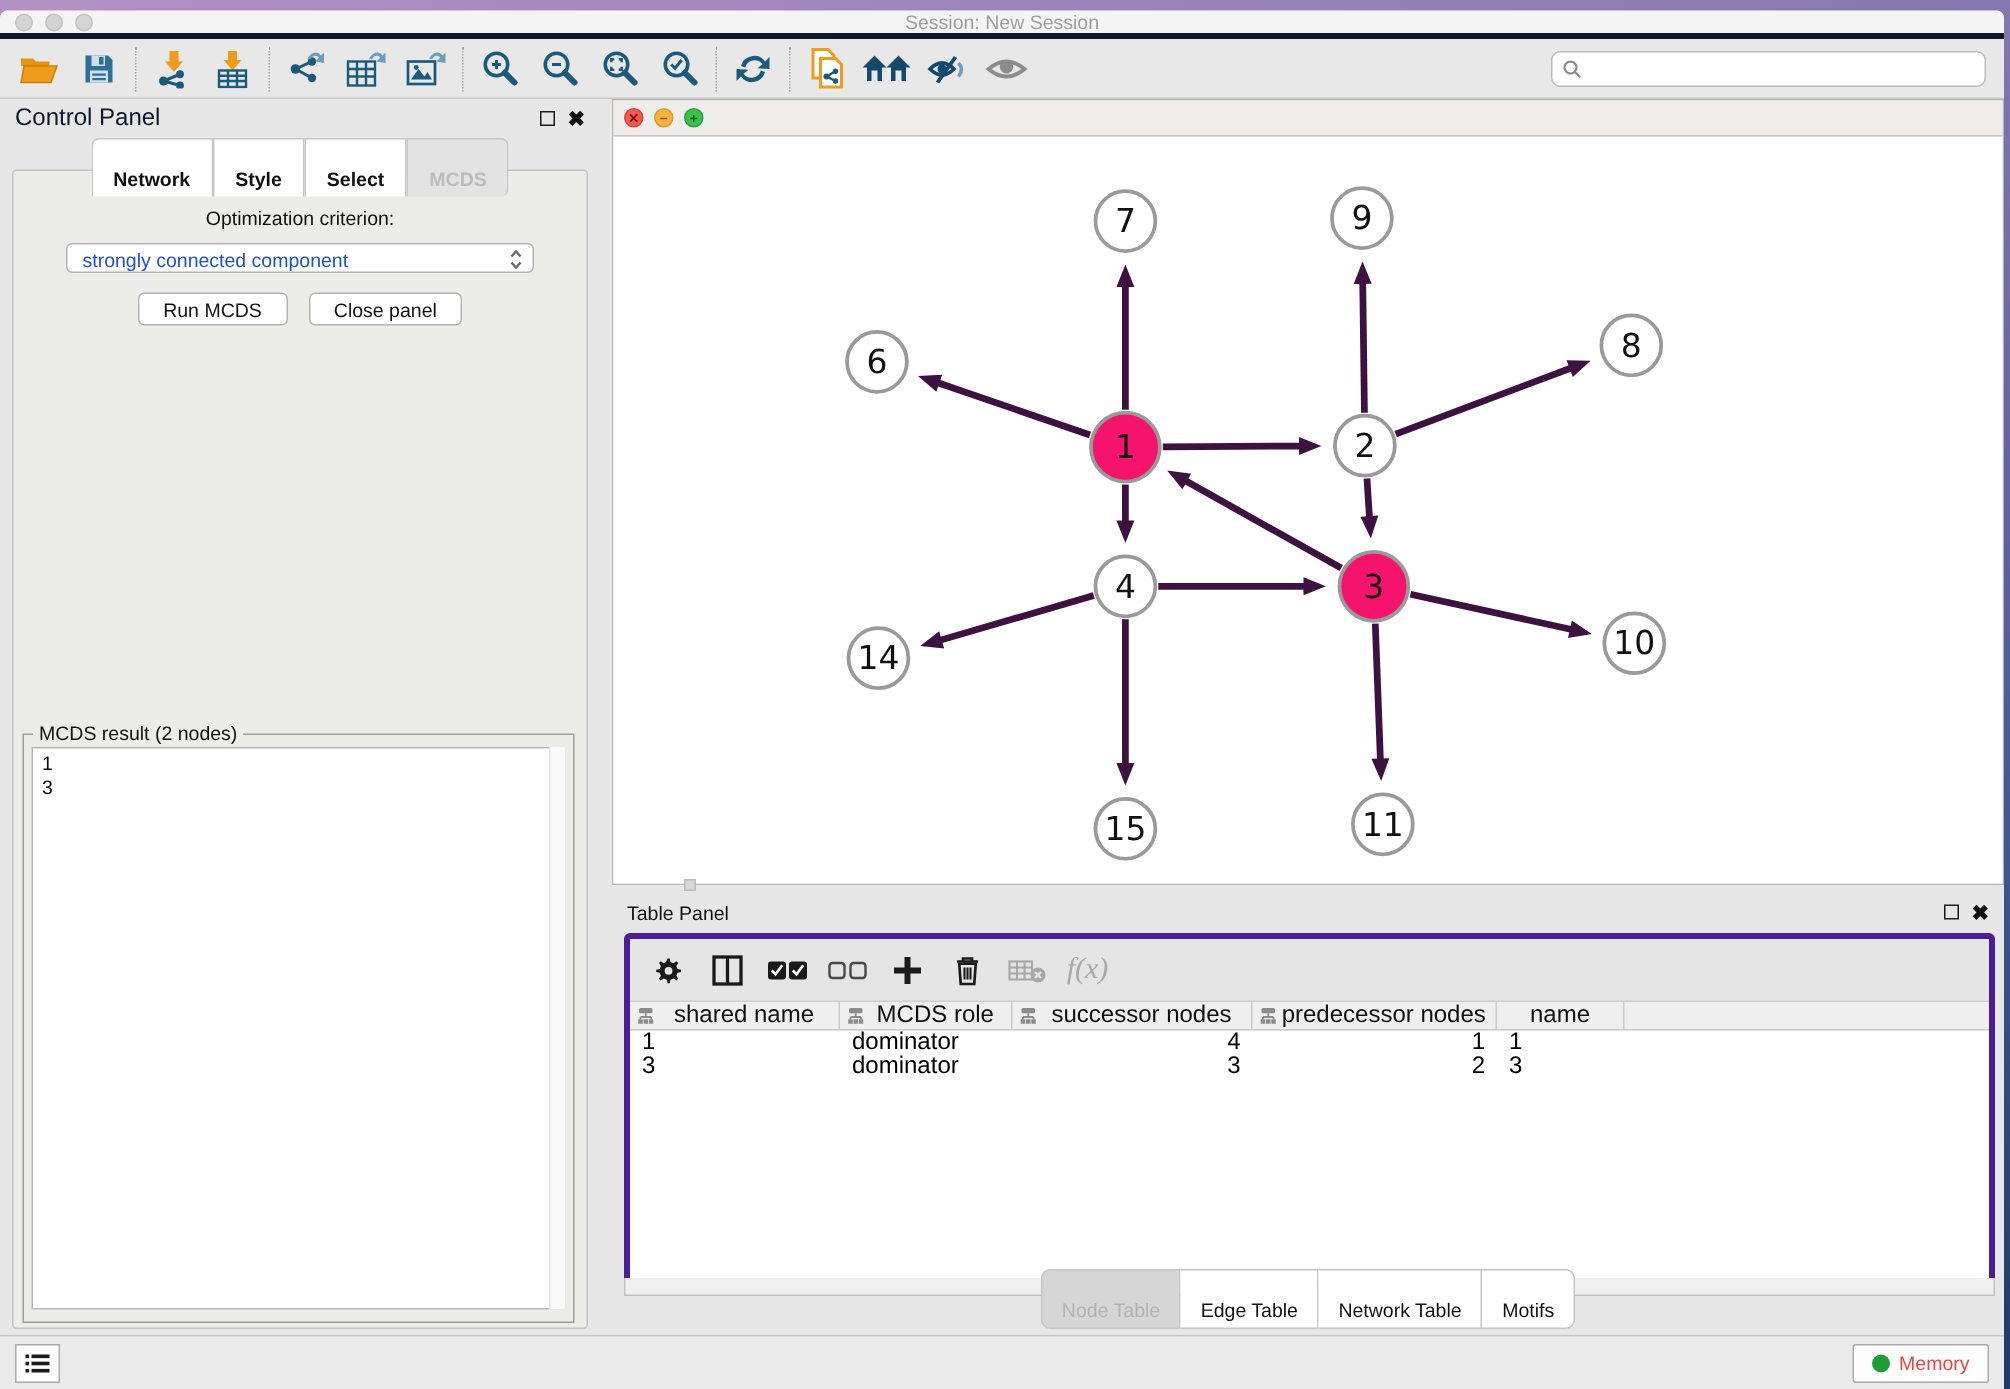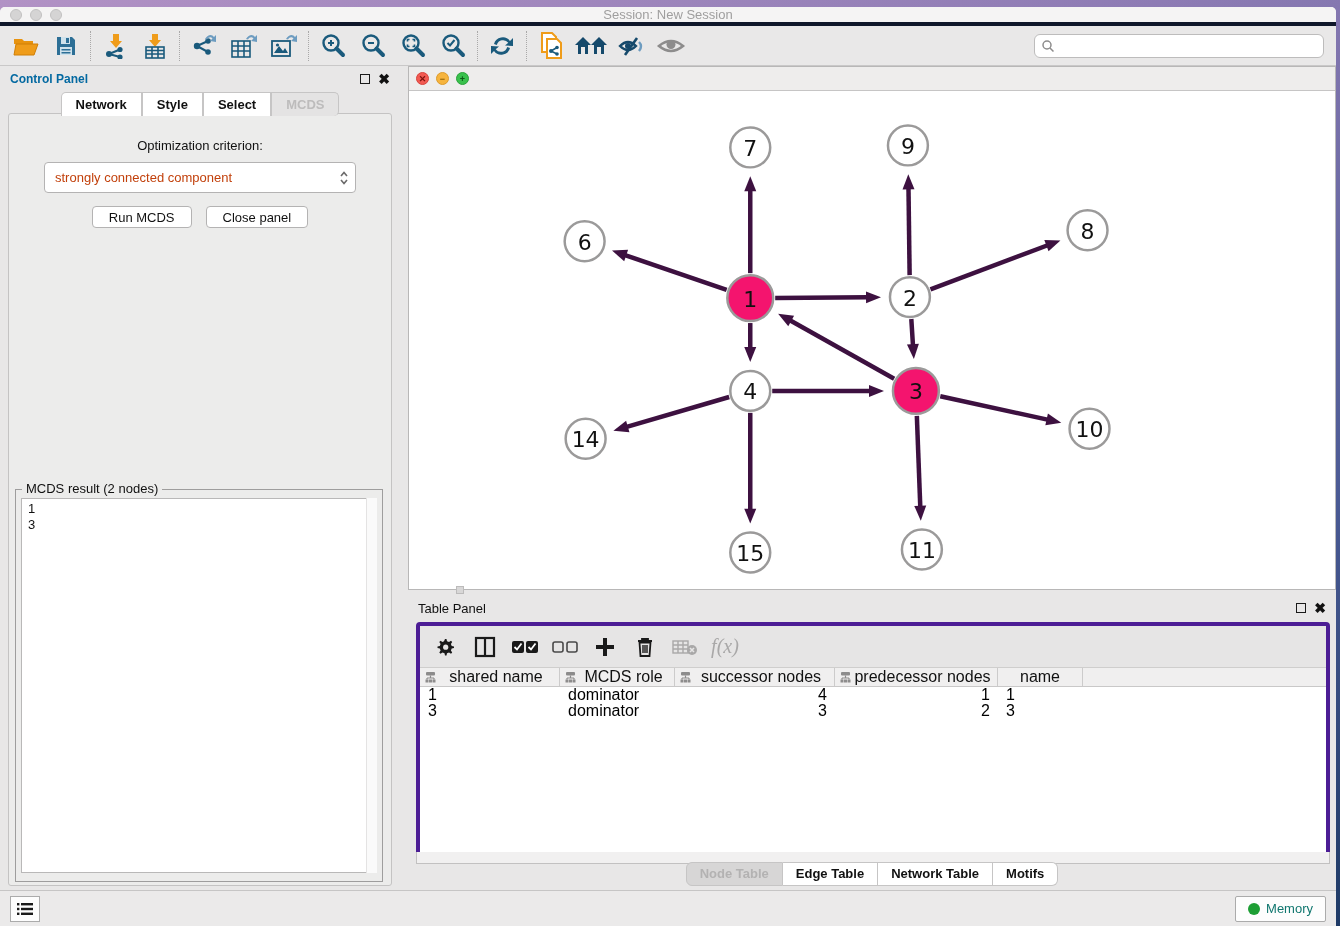--- a/index.html
+++ b/index.html
@@ -33,39 +33,39 @@
   .search-input {
     width:290px; height:24px; border:1px solid #bdbcbc; border-radius:6px; background:#fff;
     padding:0 8px 0 26px; font-size:12px; outline:none; color:#333;
   }
   .search-icon-s { position:absolute; left:7px; top:5px; }
   
   .content { flex:1 1 auto; position:relative; }
   
   .control-panel { position:absolute; left:0; top:0; width:400px; height:824px; }
   .cp-header { height:26px; display:flex; align-items:center; padding:0 10px; }
-  .cp-title { font-size:12px; color:#0369a1;font-weight:bold; }
+  .cp-title { font-size:16px; color:#0f172a; }
   .panel-ctrls { margin-left:auto; display:flex; align-items:center; gap:8px; }
   .float-box { width:10px; height:10px; border:1.5px solid #1a1a1a; display:inline-block; }
   .close-x { font-size:14px; font-weight:bold; color:#111; line-height:10px; }
   .cp-tabs { display:flex; justify-content:center; position:relative; z-index:2; }
   .cp-tab {
-    font-size:13px; font-weight:600; padding:4px 14px 4px; background:#fff;
+    font-size:13px; font-weight:600; padding:19px 14px 4px; background:#fff;
     border:1px solid #c6c5c5; border-bottom:none; color:#111;
   }
   .cp-tab:first-child { border-top-left-radius:5px; }
   .cp-tab.sel { background:#e4e3e3; color:#bdbcbc; border-top-right-radius:5px; border-bottom-right-radius:5px; }
   .cp-body {
     position:absolute; left:8px; right:8px; top:47px; bottom:4px;
     background:#ececeb; border:1px solid #c4c3c3; border-radius:3px; padding-top:2px;
   }
   .opt-label { text-align:center; font-size:13px; color:#111; margin-top:22px; }
   .select-box {
-    margin:9px auto 0; width:312px; height:31px; background:#fff; border:1px solid #b4b3b3;
-    border-radius:4px; display:flex; align-items:center; padding:0 6px 0 10px; font-size:13px; color:#c2410c;
+    margin:9px auto 0; width:312px; height:20px; background:#fff; border:1px solid #b4b3b3;
+    border-radius:4px; display:flex; align-items:flex-end; padding:0 6px 0 10px; font-size:13px; color:#1d4ed8;
   }
   .select-box .sel-text { flex:1; }
   .btn-row { display:flex; justify-content:center; gap:14px; margin-top:13px; }
   .pbtn {
     background:#fff; border:1px solid #b4b3b3; border-radius:4px; height:22px;
     font-size:13px; color:#111; padding:0 16px; font-family:inherit;
   }
   .result-group {
     position:absolute; left:6px; right:8px; top:375px; bottom:3px;
     border:1px solid #9e9d9d; background:#ececeb;
@@ -118,38 +118,38 @@
     display:flex; align-items:center; border-right:1px solid #cccbcb; padding:0 4px;
     color:#111; overflow:hidden;
   }
   .th .th-label { flex:1; text-align:center; }
   .trow { display:flex; height:16px; align-items:center; }
   .td { padding:0 8px; overflow:hidden; white-space:nowrap; }
   .num { text-align:right; }
   .tp-hscroll { position:absolute; left:8px; right:6px; bottom:22px; height:12px; background:#f1f0f0; border:1px solid #c2c1c1; border-top:none; }
   .tp-tabs { position:absolute; left:0; right:0; bottom:0; display:flex; justify-content:center; }
   .tp-tab {
-    font-size:13px; font-weight:700; padding:3px 13px 4px; background:#fff;
+    font-size:13px; font-weight:400; padding:19px 13px 4px; background:#fff;
     border:1px solid #c6c5c5; border-left:none; color:#111;
   }
   .tp-tab:first-child { border-left:1px solid #c6c5c5; border-top-left-radius:6px; border-bottom-left-radius:6px; }
   .tp-tab:last-child { border-top-right-radius:6px; border-bottom-right-radius:6px; }
   .tp-tab.sel { background:#d7d6d6; color:#b3b2b2; }
   
   .statusbar {
     height:36px; background:#ebeaea; border-top:1px solid #c6c5c5;
     display:flex; align-items:center; padding:0 10px; flex:0 0 auto;
   }
   .list-btn {
     width:30px; height:26px; background:#fdfdfd; border:1px solid #ababab;
     display:flex; align-items:center; justify-content:center;
   }
   .mem-btn {
     margin-left:auto; height:26px; background:#fdfdfd; border:1px solid #ababab; border-radius:2px;
-    display:flex; align-items:center; gap:6px; padding:0 12px; font-size:13px; color:#0f766e;
+    display:flex; align-items:center; gap:6px; padding:0 12px; font-size:13px; color:#ef4444;
   }
   .mem-dot { width:12px; height:12px; border-radius:50%; background:#1d9e34; }
 </style>
 </head>
 <body>
 
 <div class="app-window">
 
   <div class="titlebar">
     <div class="traffic">

